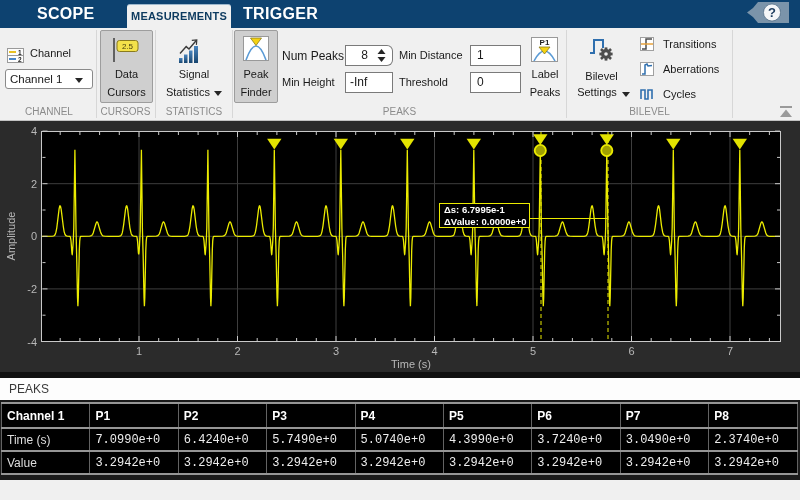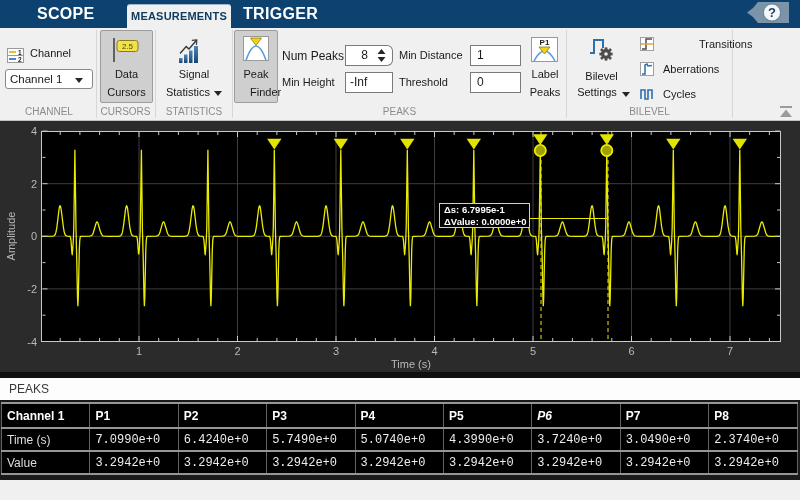--- a/index.html
+++ b/index.html
@@ -97,21 +97,21 @@
     <div class="lbl" style="left:156px; top:40px; width:76px; text-align:center;">Signal</div>
     <div class="lbl" style="left:156px; top:58px; width:76px; text-align:center;">Statistics <span class="caret" style="margin-left:1px;"></span></div>
 
     <div class="btn" style="left:234px; top:2px; width:44px; height:73px;"></div>
     <svg class="abs" style="left:243px; top:8px;" width="26" height="25" viewBox="0 0 26 25">
       <rect x="0.5" y="0.5" width="25" height="24" fill="#fff" stroke="#999"></rect>
       <path d="M3,24 Q13,-4 23,24" stroke="#5b9bd5" stroke-width="1.6" fill="none"></path>
       <path d="M7.5,2 L18.5,2 L13,9.5 Z" fill="#f5d312" stroke="#8a7b1e" stroke-width="0.8"></path>
     </svg>
     <div class="lbl" style="left:234px; top:40px; width:44px; text-align:center;">Peak</div>
-    <div class="lbl" style="left:234px; top:58px; width:44px; margin-left:16px;">Finder</div>
+    <div class="lbl" style="left:234px; top:58px; width:44px; text-align:center;">Finder</div>
 
     <div class="lbl" style="left:282px; top:21px; font-size:12px;">Num Peaks</div>
     <div class="inp" style="left:345px; top:17px; width:28px; height:21px; text-align:right; line-height:19px; padding-right:4px;">8</div>
     <div class="inp" style="left:372px; top:17px; width:21px; height:21px; border-radius:0 6px 6px 0; border-left:none;">
       <svg width="19" height="19" viewBox="0 0 19 19" style="display:block; margin-top:0px;">
         <path d="M9.5,3 L13.5,8 L5.5,8 Z" fill="#262626"></path>
         <path d="M9.5,16 L13.5,11 L5.5,11 Z" fill="#262626"></path>
       </svg>
     </div>
     <div class="lbl" style="left:282px; top:48px; font-size:11px;">Min Height</div>
@@ -148,21 +148,21 @@
     </svg>
     <div class="lbl" style="left:574px; top:42px; width:55px; text-align:center;">Bilevel</div>
     <div class="lbl" style="left:566px; top:58px; width:62px; text-align:center;">Settings</div>
     <span class="caret abs" style="left:622px; top:64px;"></span>
 
     <svg class="abs" style="left:640px; top:9px;" width="14" height="14" viewBox="0 0 14 14">
       <rect x="0.5" y="0.5" width="13" height="13" fill="#fff" stroke="#a0a0a0"></rect>
       <path d="M2,12 L6,12 L6,2 L12,2" stroke="#4d4d4d" stroke-width="1.5" fill="none"></path>
       <line x1="1" y1="7" x2="13" y2="7" stroke="#e8a33d" stroke-width="1.5"></line>
     </svg>
-    <div class="lbl" style="left:663px; top:10px;margin-left:36px;">Transitions</div>
+    <div class="lbl" style="left:663px; top:10px;">Transitions</div>
     <svg class="abs" style="left:640px; top:34px;" width="14" height="14" viewBox="0 0 14 14">
       <rect x="0.5" y="0.5" width="13" height="13" fill="#fff" stroke="#a0a0a0"></rect>
       <path d="M2,12 L5,12 L5,3 L7,2 L8,4 L12,3.5" stroke="#2f6fae" stroke-width="1.5" fill="none"></path>
     </svg>
     <div class="lbl" style="left:663px; top:35px;">Aberrations</div>
     <svg class="abs" style="left:640px; top:59px;" width="14" height="14" viewBox="0 0 14 14">
       <path d="M1,12 L1,3 L5,3 L5,12 L8,12 L8,3 L12,3 L12,12" stroke="#2f6fae" stroke-width="1.6" fill="none"></path>
     </svg>
     <div class="lbl" style="left:663px; top:60px;">Cycles</div>
 
@@ -322,21 +322,21 @@
   <div id="tblzone">
     <table>
       <tbody>
           <tr>
         <th style="width:88.4px;">Channel 1</th>
         <th style="width:88.4px;">P1</th>
             <th style="width:88.4px;">P2</th>
             <th style="width:88.4px;">P3</th>
             <th style="width:88.4px;">P4</th>
             <th style="width:88.4px;">P5</th>
-            <th style="width:88.4px;font-style:italic;">P6</th>
+            <th style="width:88.4px;">P6</th>
             <th style="width:88.4px;">P7</th>
             <th>P8</th>
       </tr>
       <tr>
         <td class="rl">Time (s)</td>
         <td>7.0990e+0</td>
             <td>6.4240e+0</td>
             <td>5.7490e+0</td>
             <td>5.0740e+0</td>
             <td>4.3990e+0</td>

